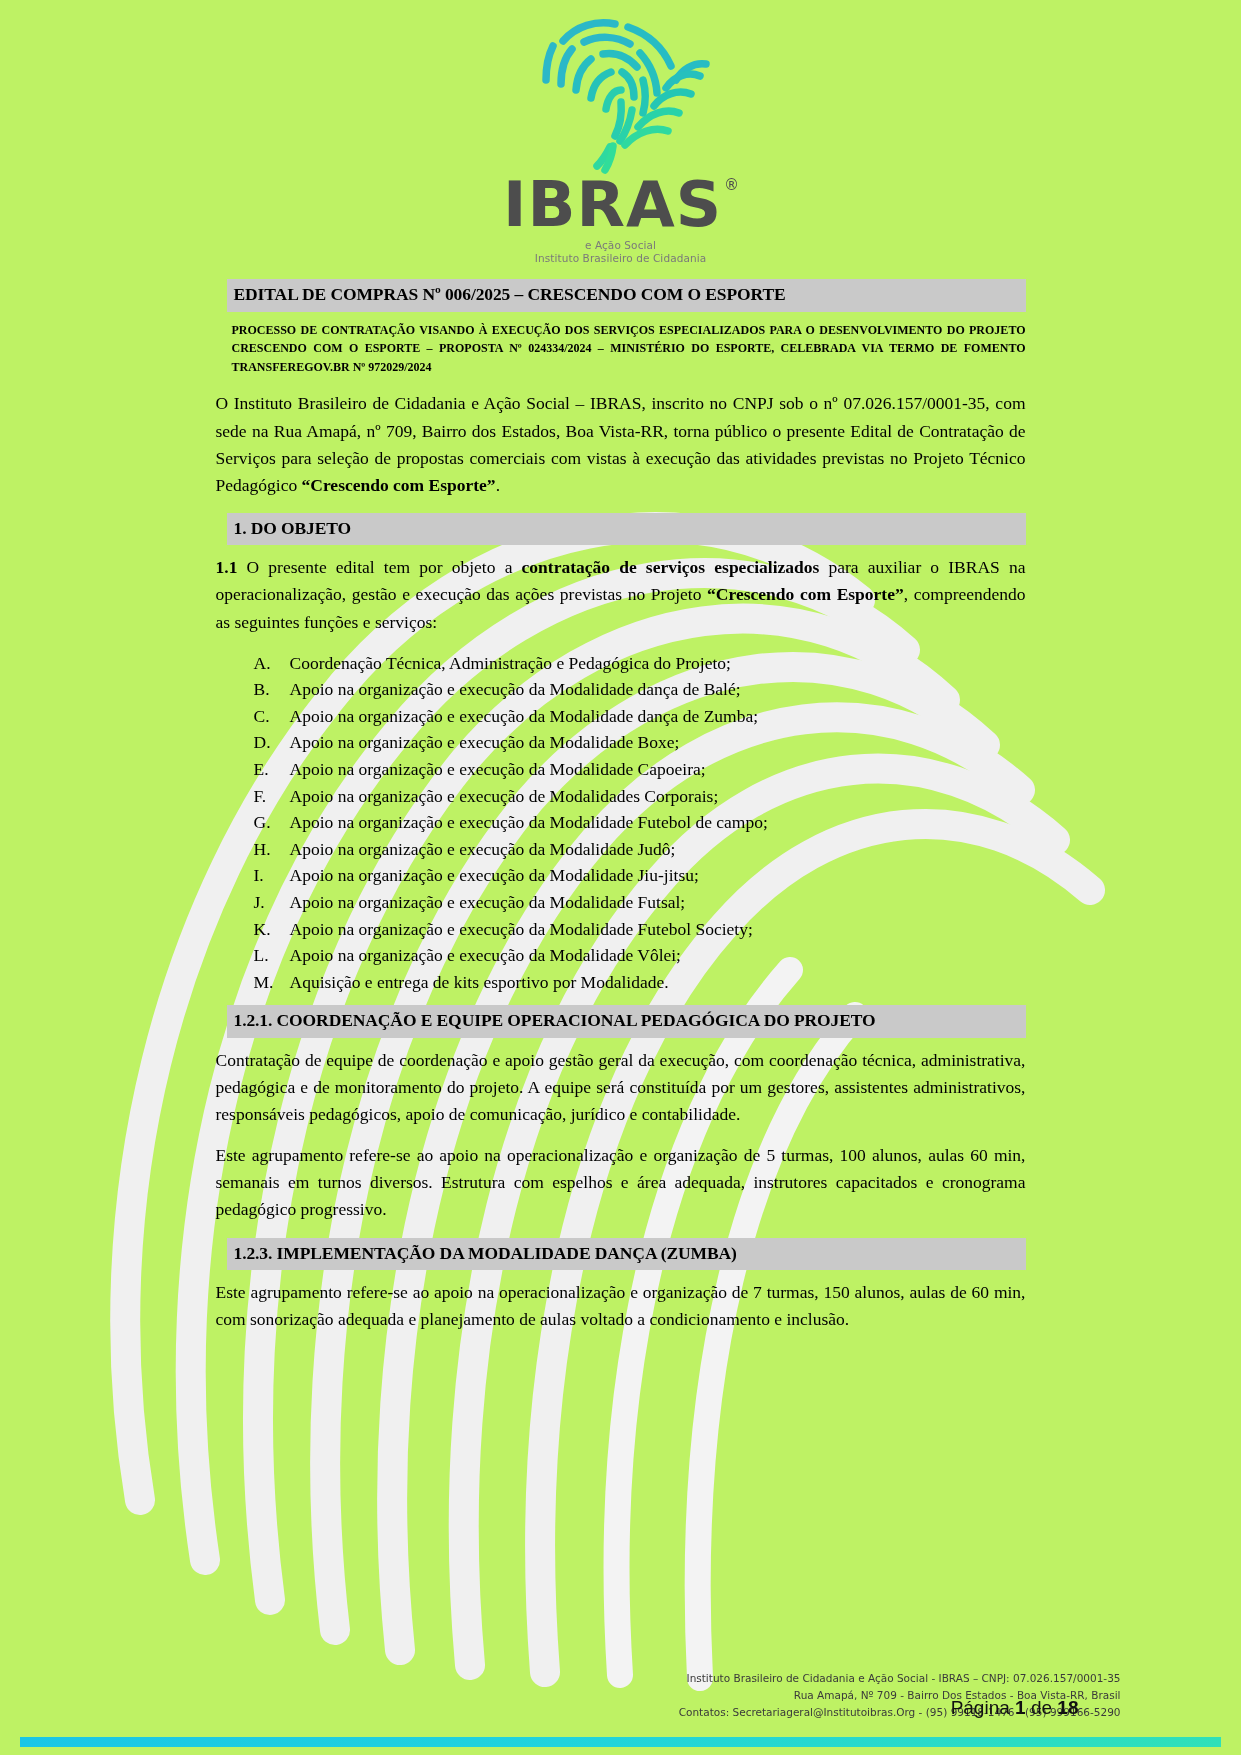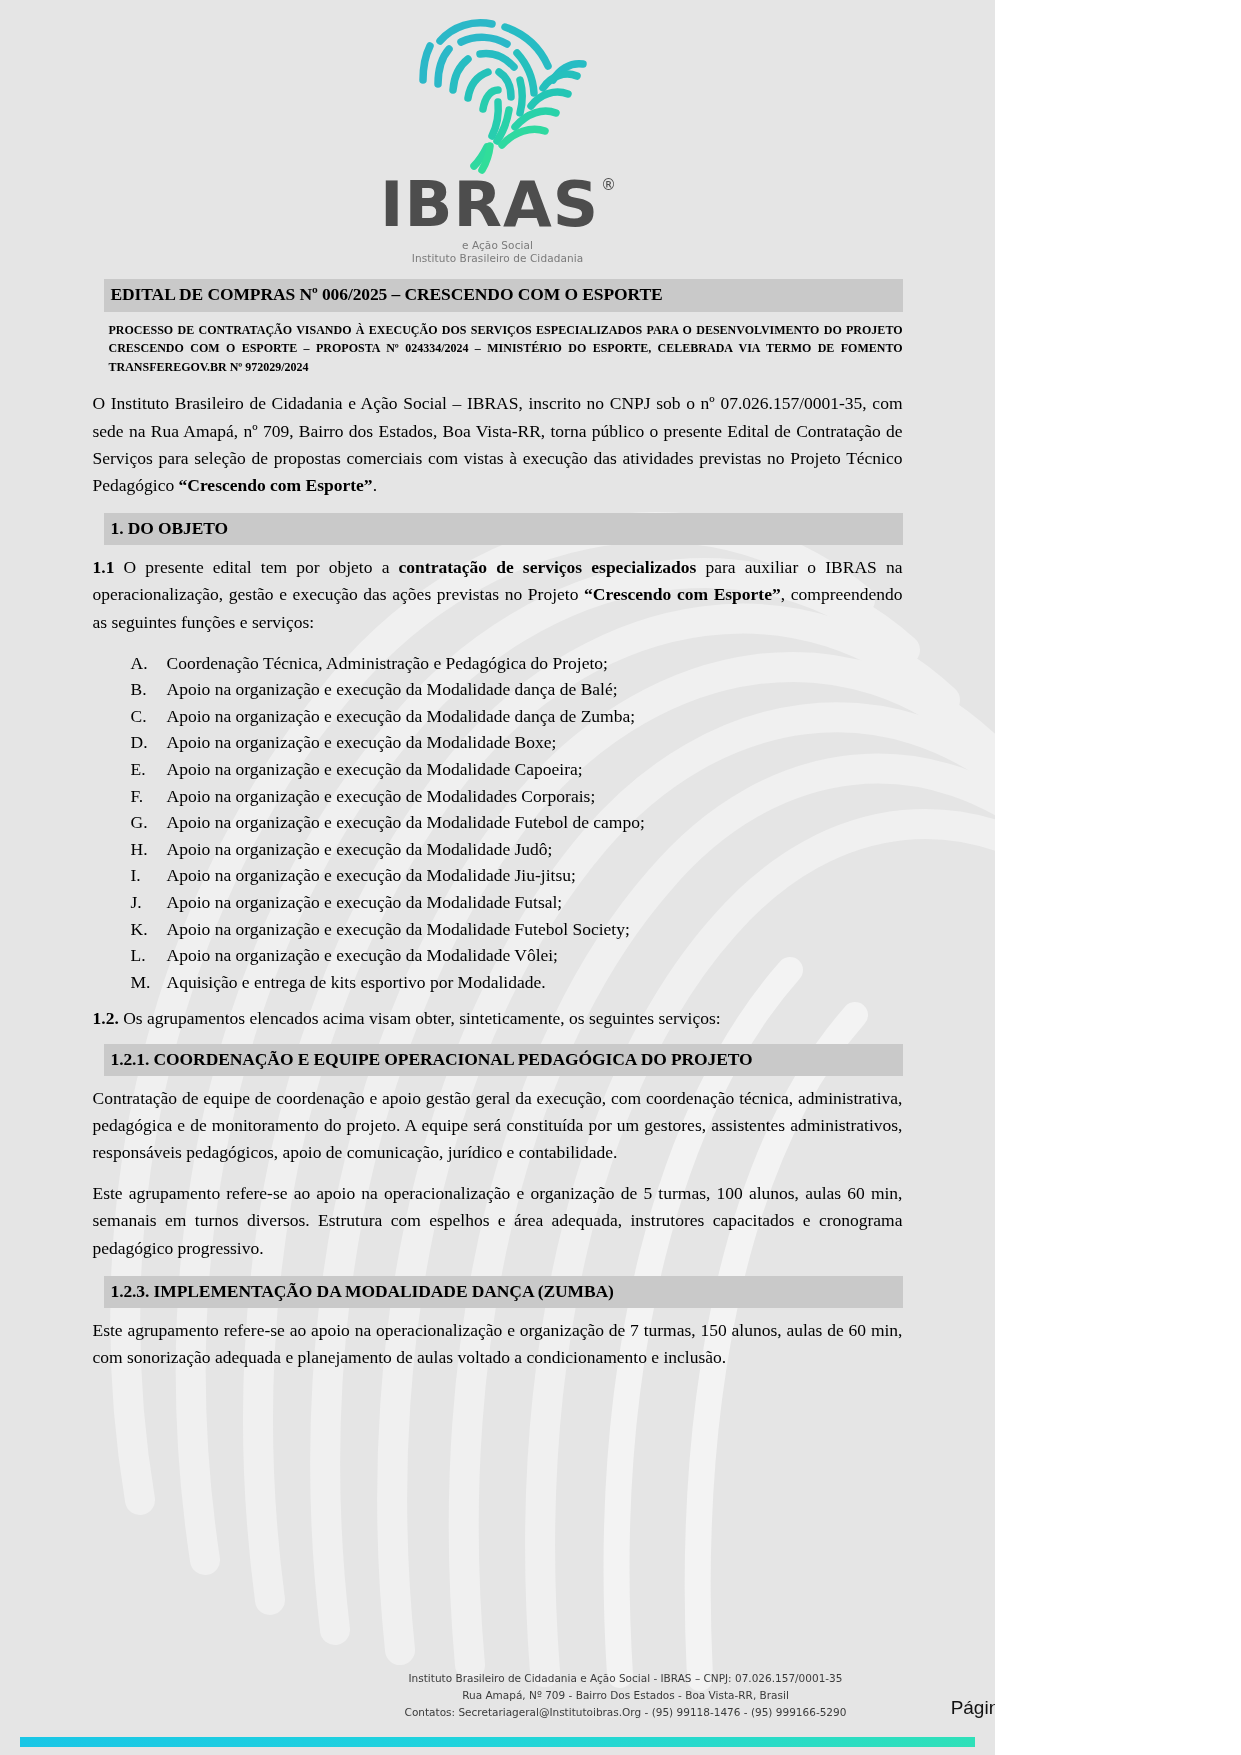--- a/index.html
+++ b/index.html
@@ -8,23 +8,23 @@
     margin: 0;
     padding: 0;
     background: #ffffff;
   }
   body {
     font-family: "Liberation Serif", "DejaVu Serif", serif;
     color: #000000;
   }
   .page {
     position: relative;
-    width: 995px;
+    width: 1241px;
     height: 1755px;
-    background: #e5e5e5;
+    background: #bef264;
     overflow: hidden;
   }
 
   
   .watermark {
     position: absolute;
     left: 0; top: 0;
     width: 1241px; height: 1755px;
     pointer-events: none;
     z-index: 0;
@@ -133,21 +133,21 @@
     bottom: 34px;
     width: 1241px;
     z-index: 2;
   }
   .footer-inner {
     position: relative;
     width: 1000px;
     margin: 0 auto;
   }
   .footer-lines {
-    text-align: center;
+    text-align: right;
     font-family: "DejaVu Sans", sans-serif;
     font-size: 10.5px;
     color: #3a3a3a;
     line-height: 1.62;
     padding-left: 10px;
   }
   .footer-page {
     position: absolute;
     right: 42px;
     bottom: 2px;
@@ -289,21 +289,20 @@
       <li>
           <span class="marker">L.</span>
           <span class="txt">Apoio na organização e execução da Modalidade Vôlei;</span>
         </li>
       <li>
           <span class="marker">M.</span>
           <span class="txt">Aquisição e entrega de kits esportivo por Modalidade.</span>
         </li>
     </ol>
 
-    <p class="body nosp"><span class="bold">1.2.</span><span> Os agrupamentos elencados acima visam obter, sinteticamente, os seguintes serviços:</span></p>
 
     <div class="band">1.2.1. COORDENAÇÃO E EQUIPE OPERACIONAL PEDAGÓGICA DO PROJETO</div>
     <p class="body">Contratação de equipe de coordenação e apoio gestão geral da execução, com coordenação técnica, administrativa, pedagógica e de monitoramento do projeto. A equipe será constituída por um gestores, assistentes administrativos, responsáveis pedagógicos, apoio de comunicação, jurídico e contabilidade.</p>
 
     <p class="body">Este agrupamento refere-se ao apoio na operacionalização e organização de 5 turmas, 100 alunos, aulas 60 min, semanais em turnos diversos. Estrutura com espelhos e área adequada, instrutores capacitados e cronograma pedagógico progressivo.</p>
 
     <div class="band">1.2.3. IMPLEMENTAÇÃO DA MODALIDADE DANÇA (ZUMBA)</div>
     <p class="body">Este agrupamento refere-se ao apoio na operacionalização e organização de 7 turmas, 150 alunos, aulas de 60 min, com sonorização adequada e planejamento de aulas voltado a condicionamento e inclusão.</p>
 
 

